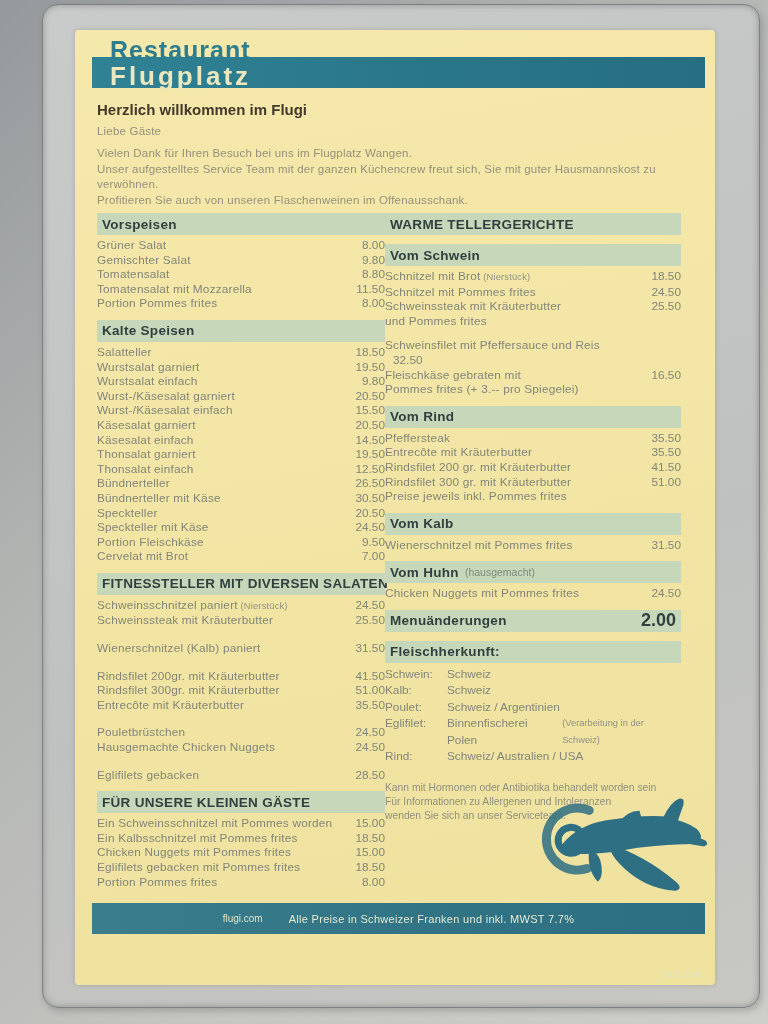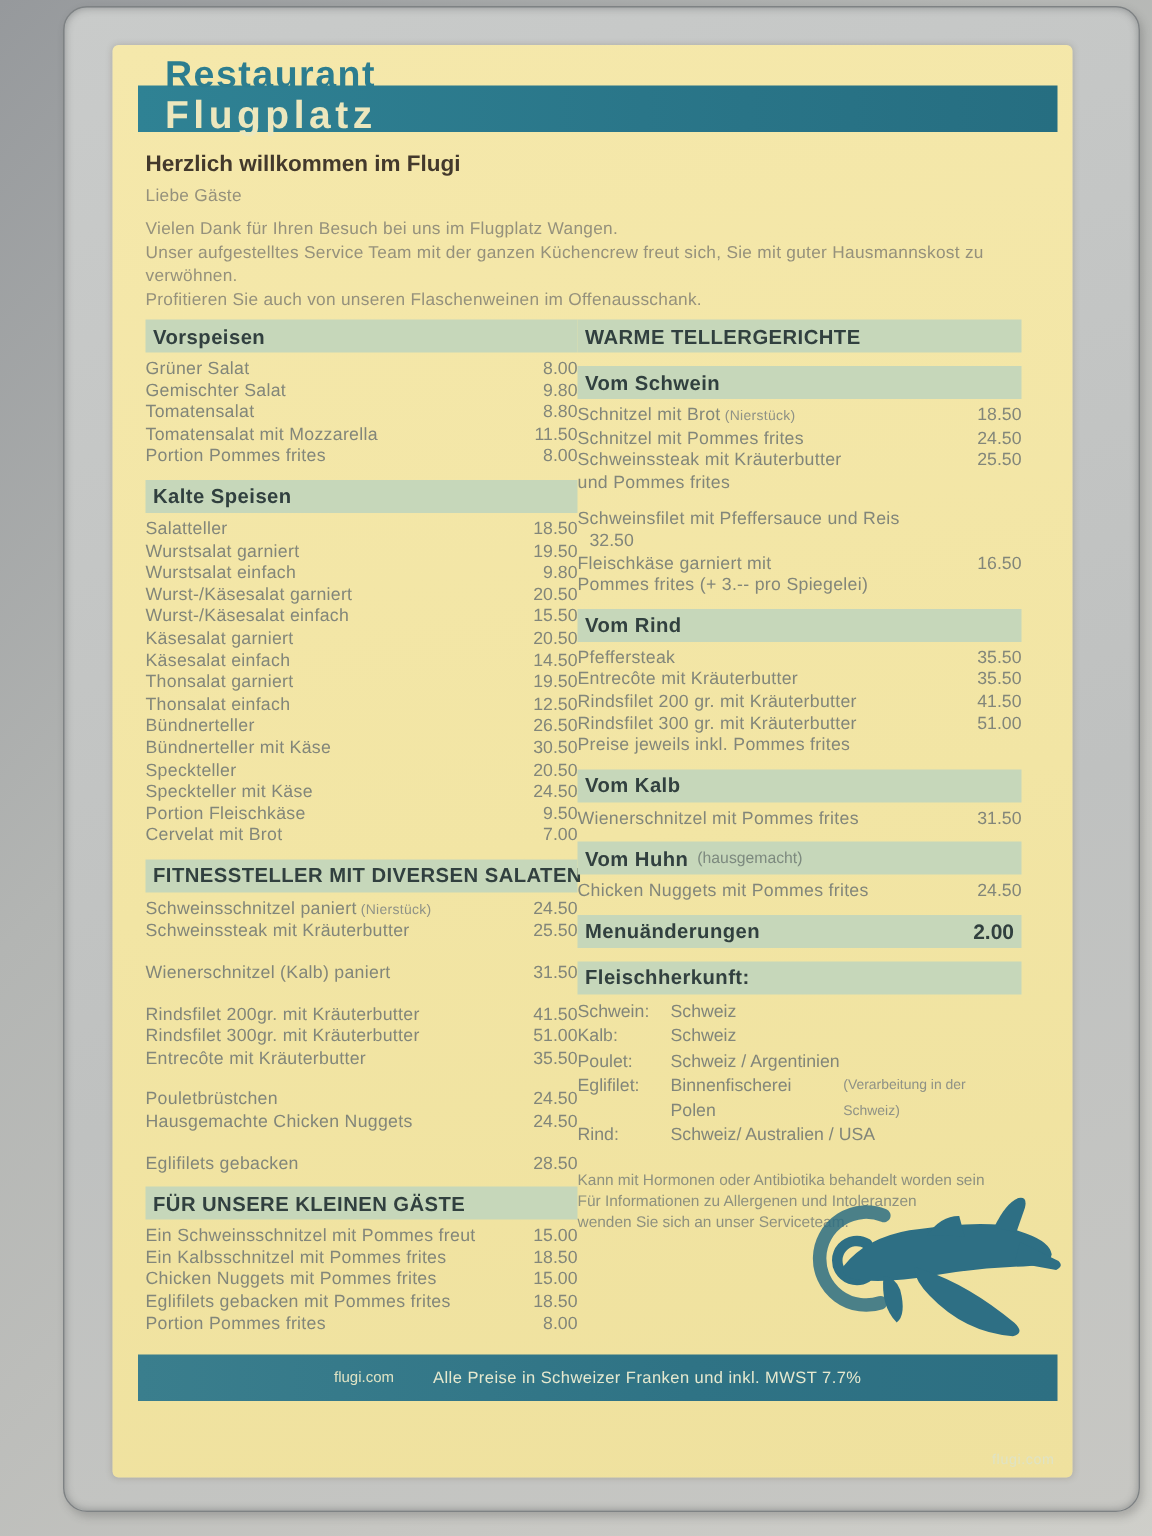--- a/index.html
+++ b/index.html
@@ -53,21 +53,21 @@
   .columns{position:absolute;left:22px;top:183px;width:603px;display:flex;align-items:flex-start;}
   .col-left{width:288px;flex:none;}
   .col-right{width:296px;flex:none;}
   .section{margin-bottom:9px;}
   .sec-band{
     background:#c6d7ba;height:22px;display:flex;align-items:center;
     padding:0 5px;margin-bottom:3px;
   }
   .sec-title{font-size:13.5px;font-weight:700;color:#31403f;letter-spacing:.3px;white-space:nowrap;}
   .sec-note{font-size:10.5px;color:#7d8a7f;margin-left:6px;white-space:nowrap;}
-  .sec-price{margin-left:auto;font-size:14px;font-weight:700;color:#31403f;}
+  .sec-price{margin-left:auto;font-size:18px;font-weight:700;color:#31403f;}
   .mi-row{display:flex;justify-content:space-between;line-height:14.6px;}
   .mi-name{font-size:11.8px;color:#82867a;letter-spacing:.2px;}
   .mi-note{font-size:9.3px;color:#8f9286;}
   .mi-price{font-size:11.8px;color:#82867a;flex:none;margin-left:8px;}
   .gap-lg{margin-top:13px;}
   .gap-sm{margin-top:10px;flex-direction:column;}
   .org-row{display:flex;line-height:16.5px;}
   .org-label{width:62px;flex:none;font-size:11.8px;color:#82867a;}
   .org-value{font-size:11.8px;color:#82867a;}
   .org-note{font-size:9.3px;color:#8f9286;margin-left:4px;}
@@ -238,21 +238,21 @@
             <div class="mi-row gap-lg">
               <span class="mi-name">Eglifilets gebacken</span>
               <span class="mi-price">28.50</span>
             </div>
           </div>
           <div class="section">
             <div class="sec-band">
               <span class="sec-title">FÜR UNSERE KLEINEN GÄSTE</span>
             </div>
             <div class="mi-row">
-              <span class="mi-name">Ein Schweinsschnitzel mit Pommes freut</span>
+              <span class="mi-name">Ein Schweinsschnitzel mit Pommes worden</span>
               <span class="mi-price">15.00</span>
             </div>
             <div class="mi-row">
               <span class="mi-name">Ein Kalbsschnitzel mit Pommes frites</span>
               <span class="mi-price">18.50</span>
             </div>
             <div class="mi-row">
               <span class="mi-name">Chicken Nuggets mit Pommes frites</span>
               <span class="mi-price">15.00</span>
             </div>
@@ -289,21 +289,21 @@
               <span class="mi-price">25.50</span>
             </div>
             <div class="mi-row">
               <span class="mi-name">und Pommes frites</span>
             </div>
             <div class="mi-row gap-sm">
               <span class="mi-name">Schweinsfilet mit Pfeffersauce und Reis</span>
               <span class="mi-price">32.50</span>
             </div>
             <div class="mi-row">
-              <span class="mi-name">Fleischkäse garniert mit</span>
+              <span class="mi-name">Fleischkäse gebraten mit</span>
               <span class="mi-price">16.50</span>
             </div>
             <div class="mi-row">
               <span class="mi-name">Pommes frites (+ 3.-- pro Spiegelei)</span>
             </div>
           </div>
           <div class="section">
             <div class="sec-band">
               <span class="sec-title">Vom Rind</span>
             </div>

